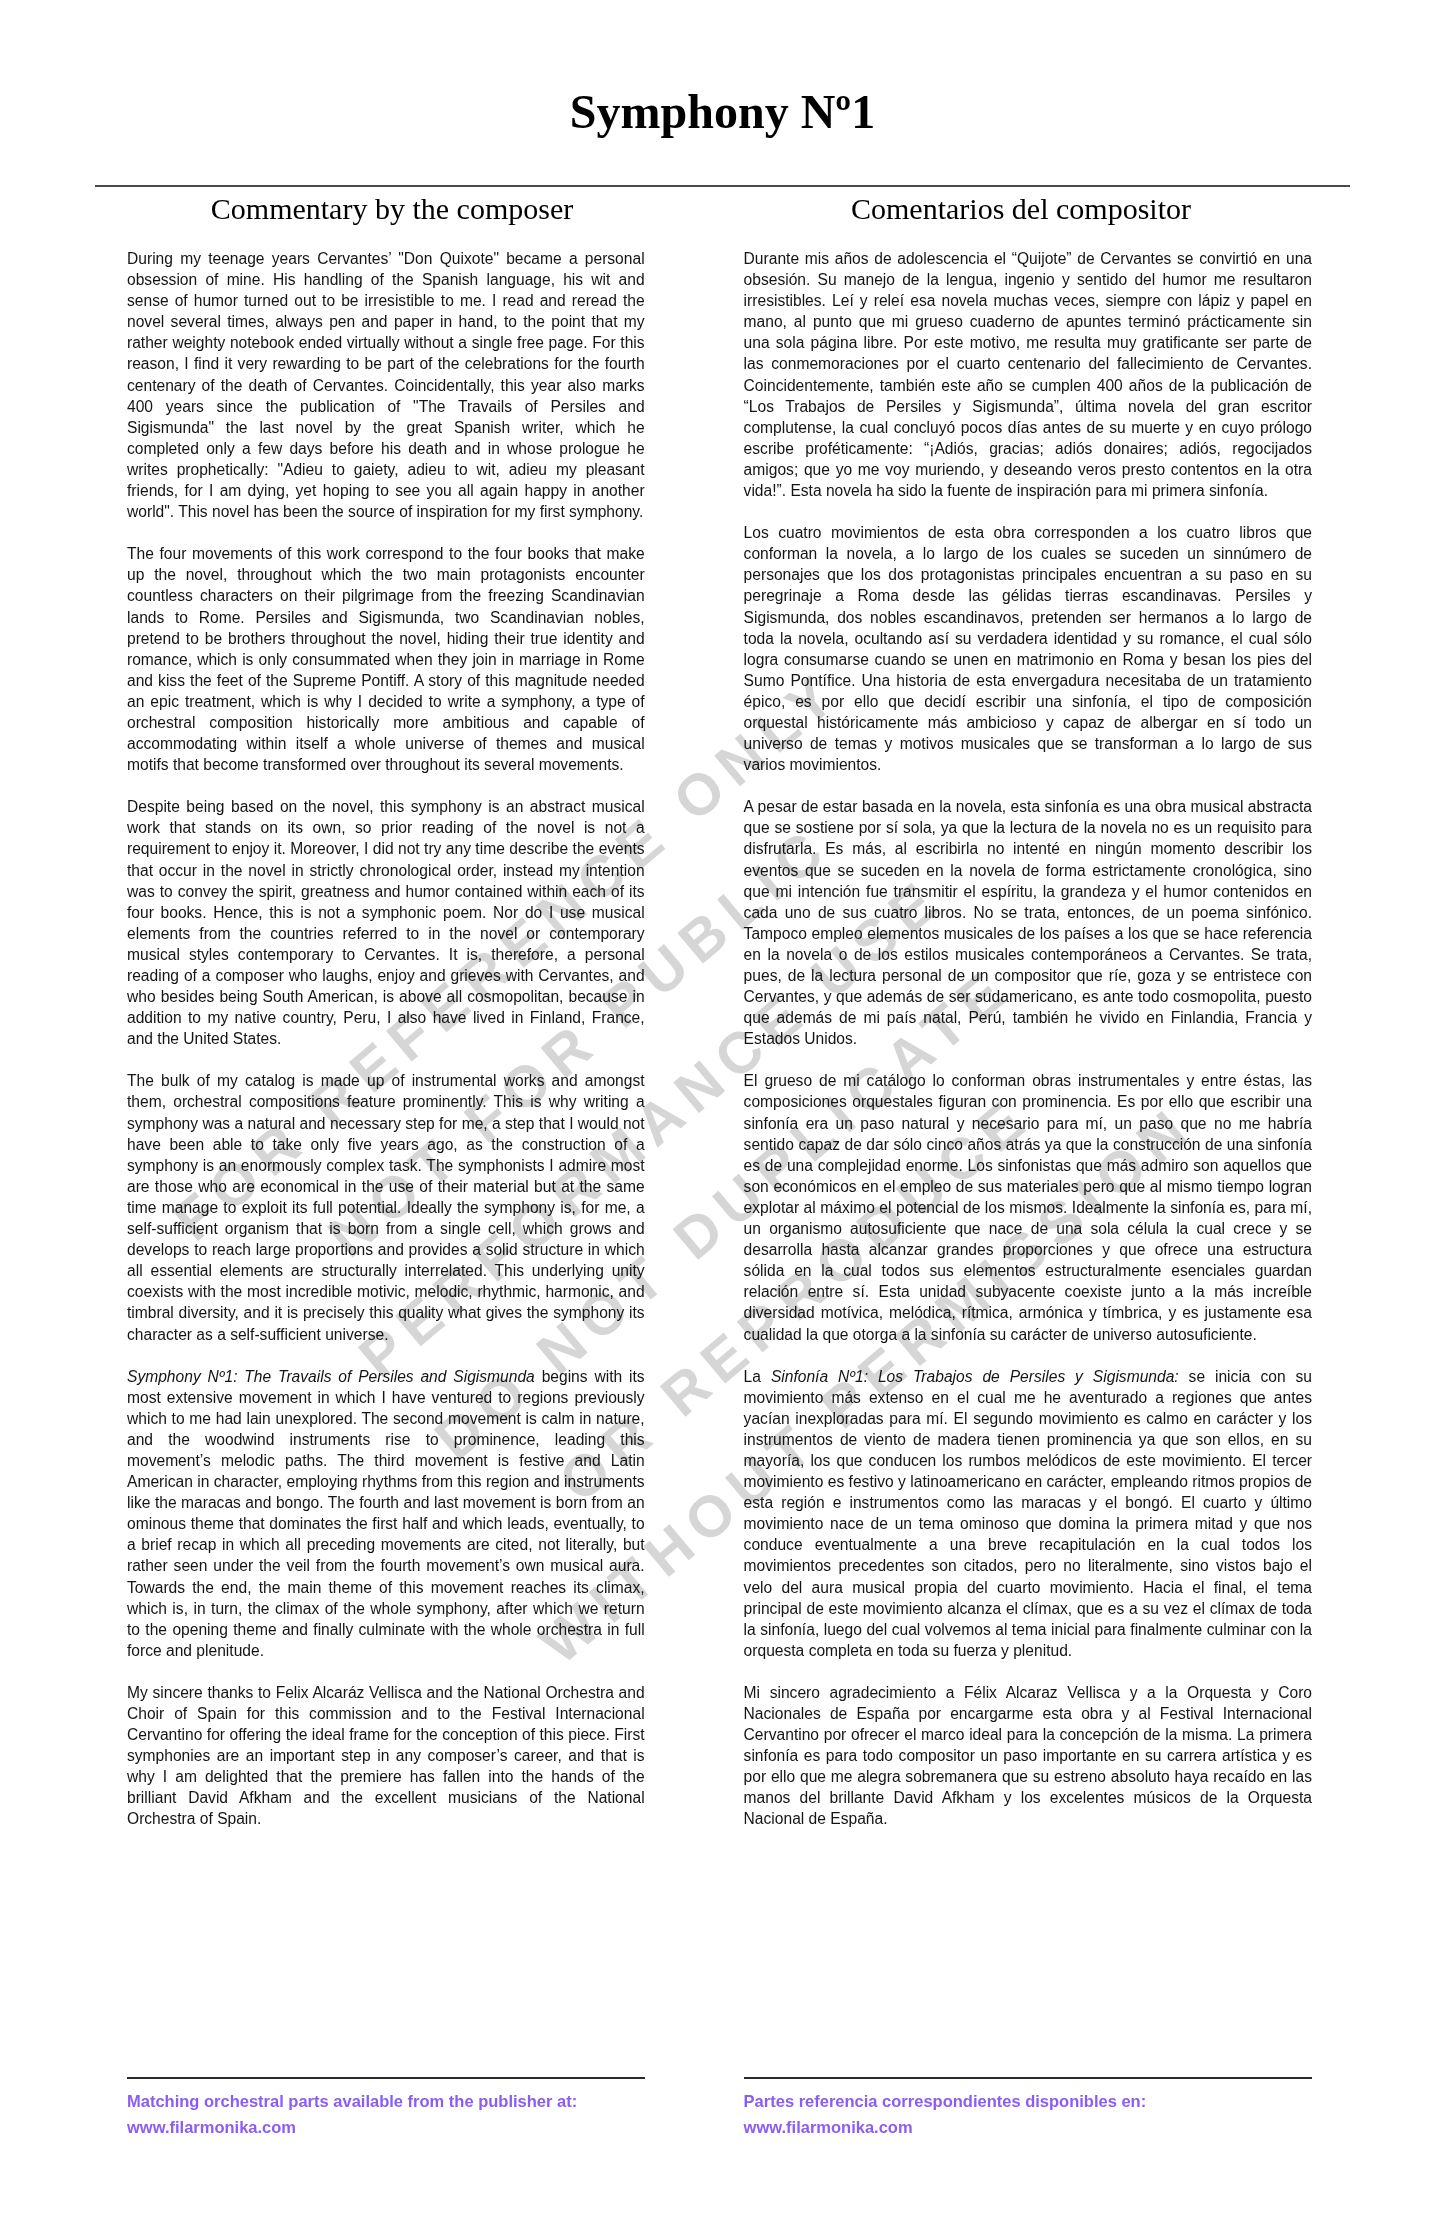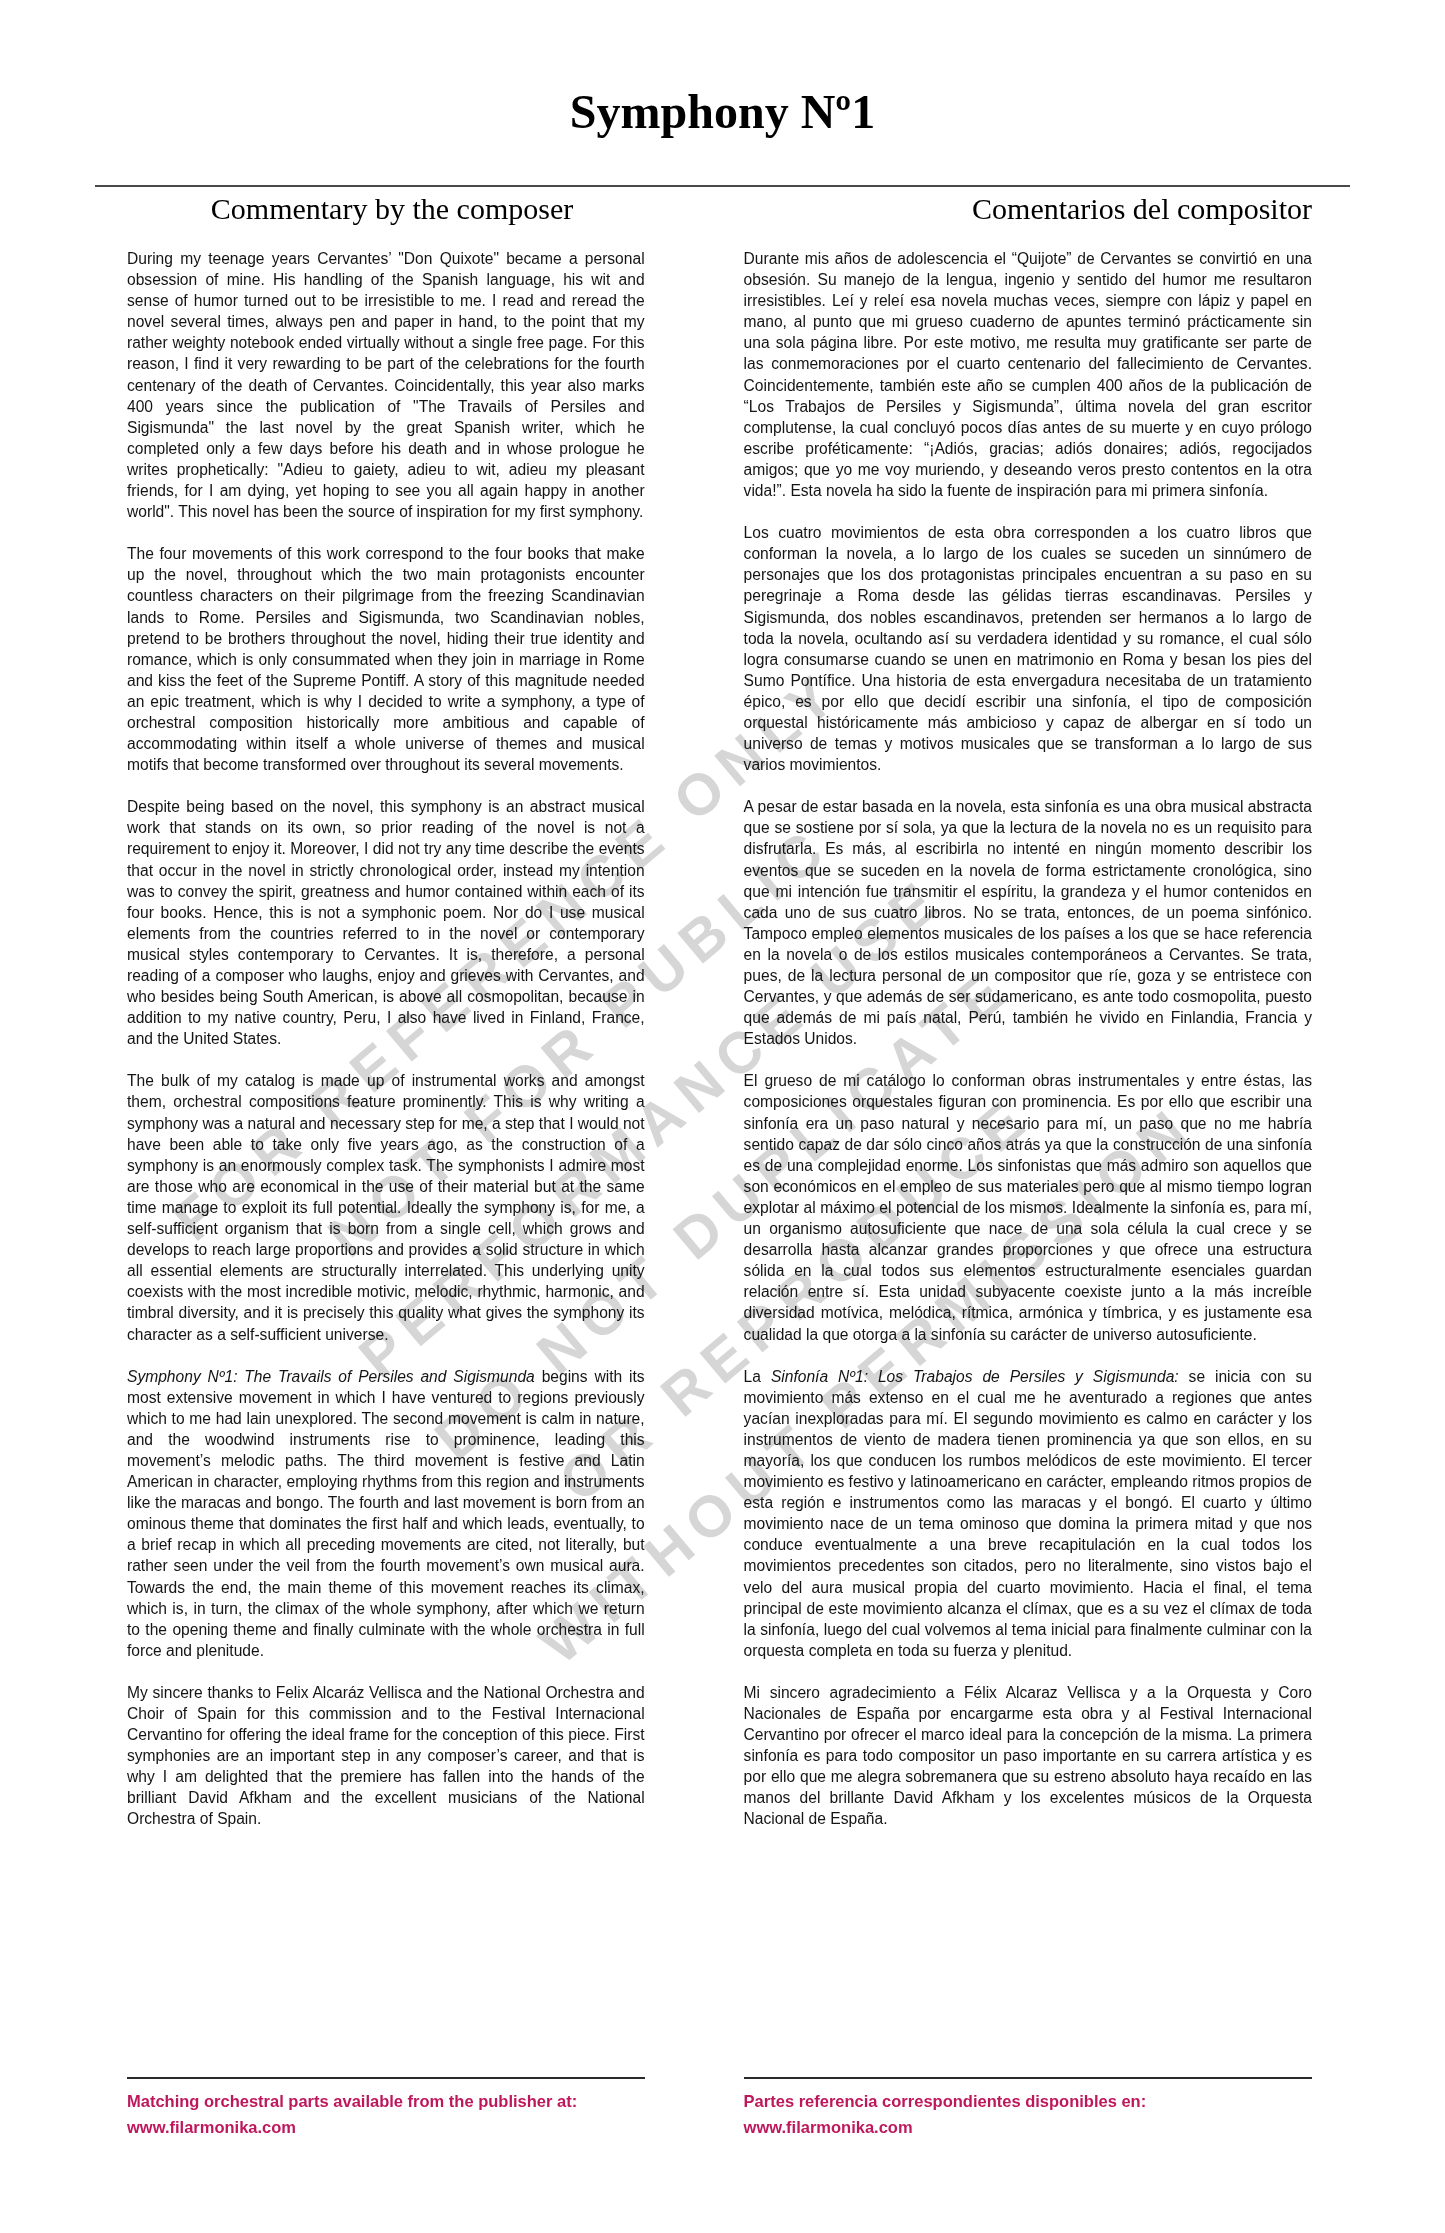--- a/index.html
+++ b/index.html
@@ -68,21 +68,21 @@
   }
   .col-head {
     margin: 0;
     font-family: "Liberation Serif", serif;
     font-weight: normal;
     font-size: 30px;
     color: #000;
     text-align: center;
   }
   .col-head.en { width: 530px; }
-  .col-head.es { width: 582px; text-align: right; }
+  .col-head.es { width: 582px; }
   .columns {
     position: absolute;
     top: 248px;
     left: 127px;
     width: 1185px;
     display: flex;
     gap: 99px;
     z-index: 1;
   }
   .col {
@@ -100,21 +100,21 @@
     text-align: justify;
   }
   .paragraphs p i { font-style: italic; }
   .col-footer {
     margin-top: auto;
     border-top: 2px solid #2a2a2a;
     padding-top: 9px;
     font-weight: bold;
     font-size: 16.5px;
     line-height: 26px;
-    color: #be185d;
+    color: #8b5cf6;
   }
 </style>
 </head>
 <body>
 
 <div class="page">
 
   <div class="watermark" style="color: rgb(214, 214, 214);">
       <div>FOR REFERENCE ONLY</div>
       <div>NOT FOR PUBLIC</div>

